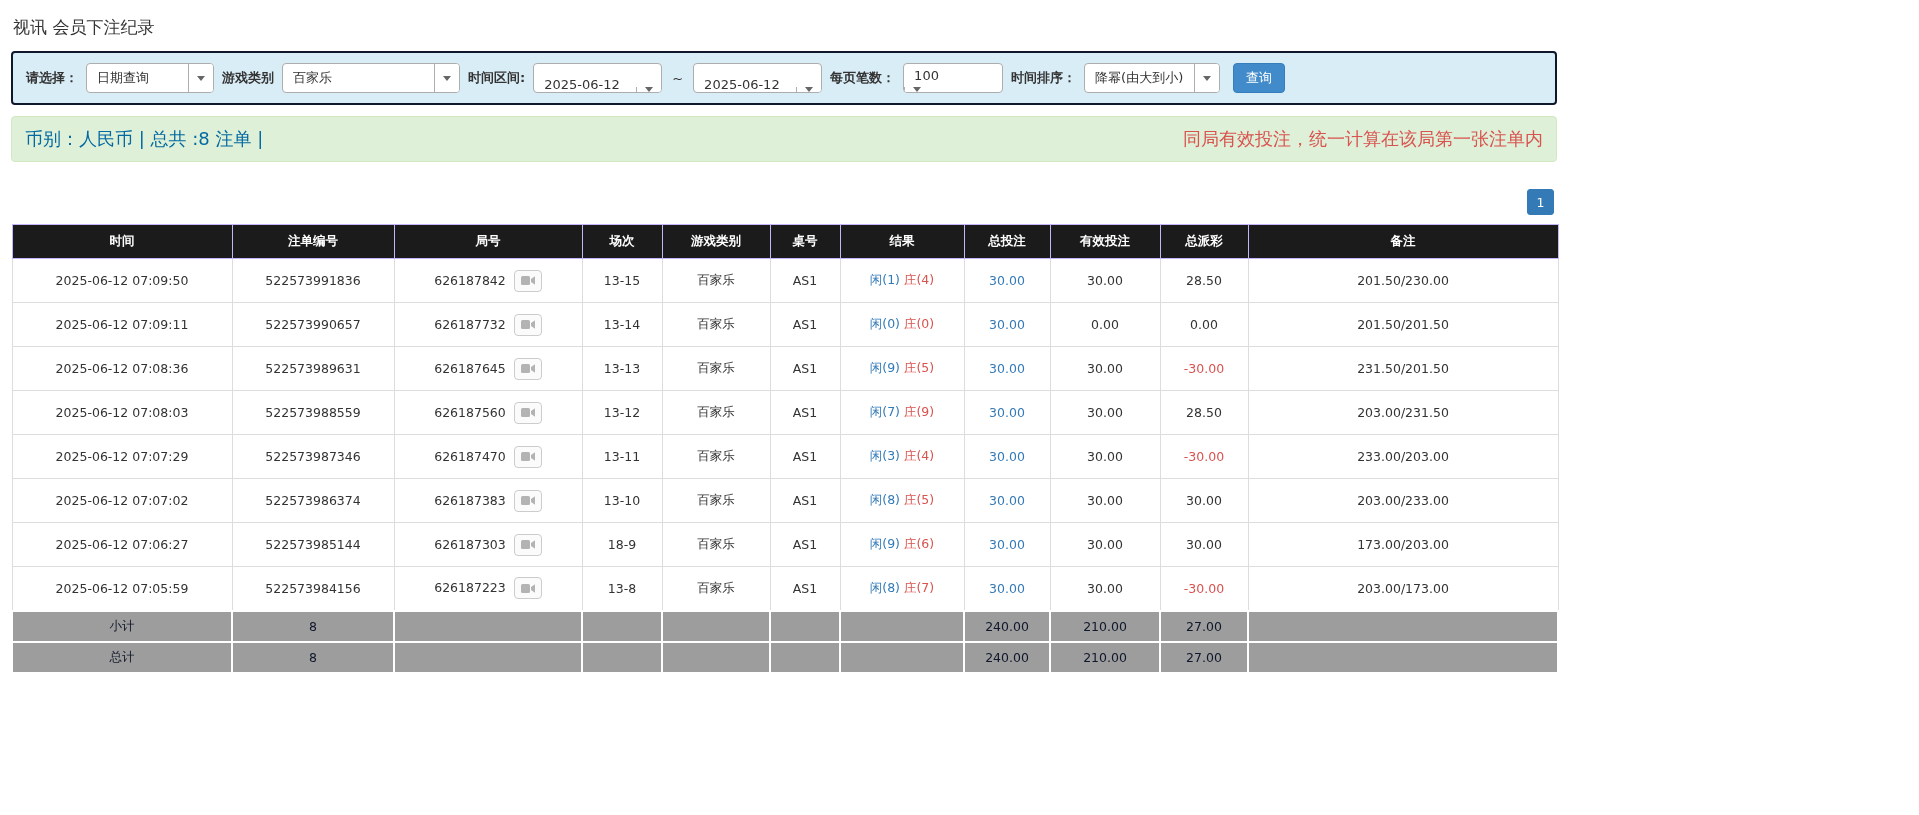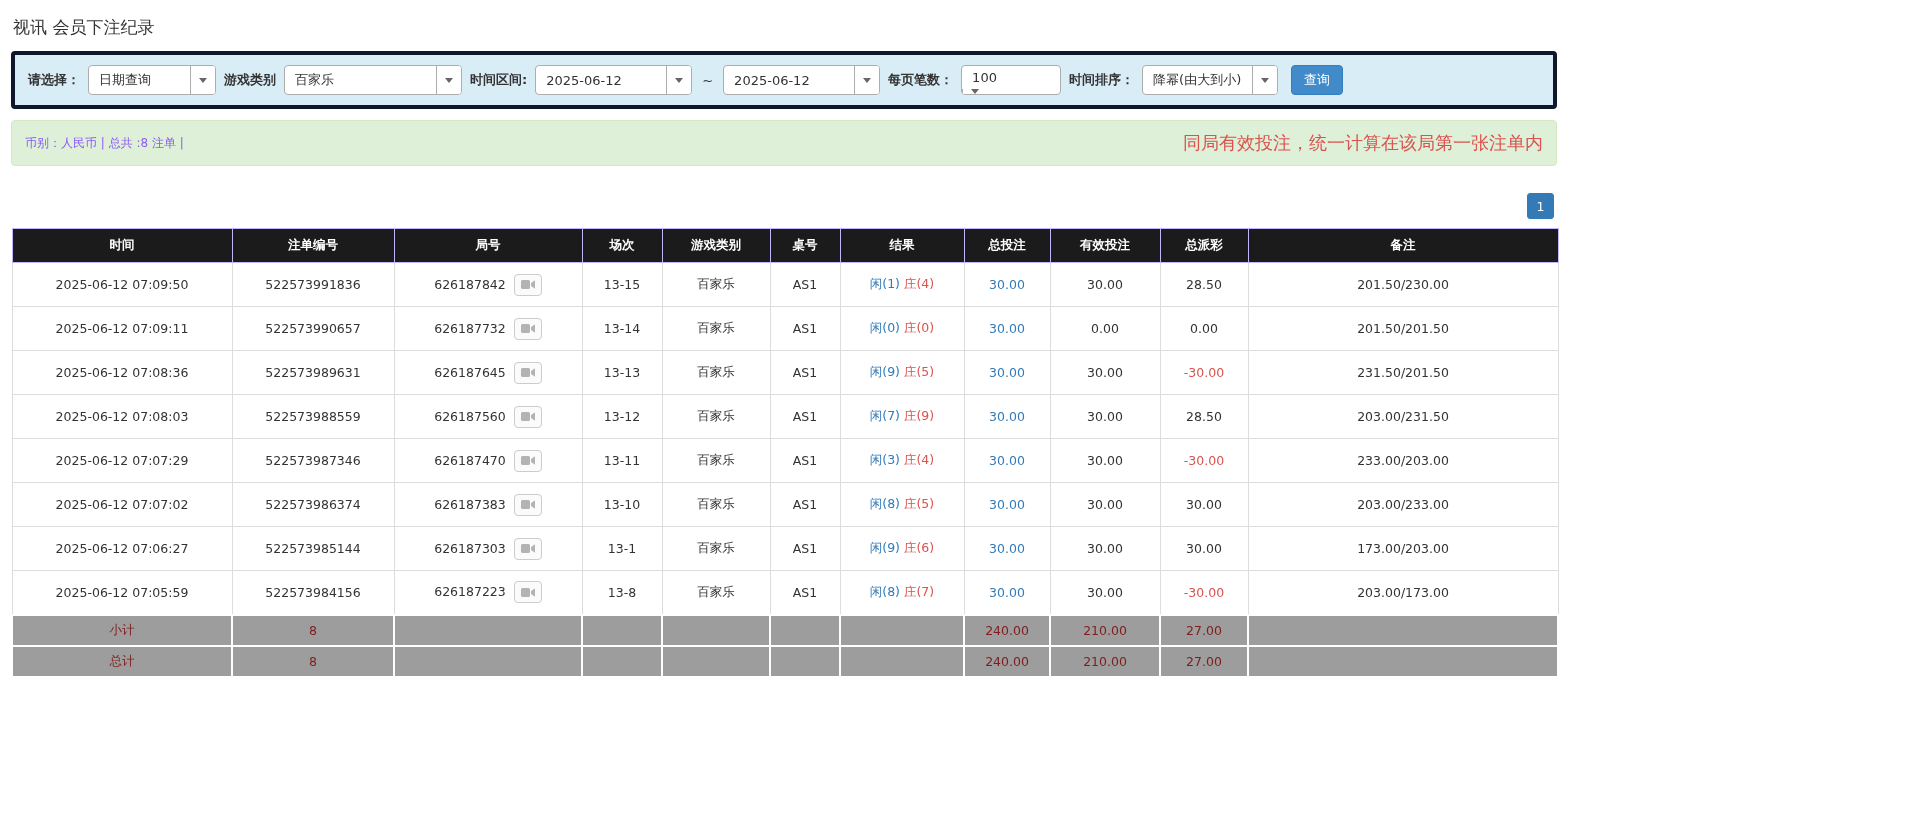--- a/index.html
+++ b/index.html
@@ -14,21 +14,21 @@
   .page-title {
     font-size: 17px;
     font-weight: 400;
     color: #333;
     padding: 10px 0 12px 2px;
   }
 
   
   .filter-bar {
     background: var(--filter-bg, #d9edf7);
-    border: 4px solid #0f172a;
+    border: 2px solid #0f172a;
     border-radius: 4px;
     padding: 10px 13px;
     display: flex;
     align-items: center;
     gap: 8px;
   }
   .flabel { font-size: 13px; font-weight: bold; color: #333; white-space: nowrap; }
   .fsep { font-size: 13px; color: #333; padding: 0 2px; }
   .combo {
     display: inline-flex;
@@ -52,21 +52,21 @@
     border-left: 1px solid #adadad;
     display: flex; align-items: center; justify-content: center;
     background: #fff;
   }
   .caret {
     width: 0; height: 0;
     border-left: 4px solid transparent;
     border-right: 4px solid transparent;
     border-top: 5px solid #666;
   }
-  .w135 { width: 128px; } .w178 { width: 178px; } .w157 { width: 157px; }
+  .w135 { width: 128px; } .w178 { width: 178px; } .w157 { width: 129px; align-items: flex-end; }
   .w100 { width: 100px; flex-direction: column; } .w164 { width: 136px; }
   .btn-search {
     margin-left: 5px;
     height: 30px;
     padding: 0 12px;
     background: var(--accent-blue, #428bca);
     border: 1px solid #357ebd;
     border-radius: 4px;
     color: #fff;
     font-size: 13px;
@@ -78,21 +78,21 @@
   .summary-bar {
     margin-top: 11px;
     background: var(--summary-bg, #dff0d8);
     border: 1px solid #d2e8c2;
     border-radius: 4px;
     padding: 10px 13px;
     display: flex;
     justify-content: space-between;
     align-items: center;
   }
-  .summary-left { font-size: 12px; color: #8b5cf6; }
+  .summary-left { font-size: 18px; color: #0369a1; }
   .summary-right { font-size: 18px; color: var(--notice-red, #d9534f); }
 
   
   .pagination { margin-top: 27px; text-align: right; padding-right: 3px; }
   .page-btn {
     min-width: 27px; height: 26px;
     background: var(--link-blue, #337ab7);
     border: 1px solid #337ab7;
     border-radius: 3px;
     color: #fff;
@@ -121,21 +121,21 @@
   table.records tbody td {
     border: 1px solid #ddd;
     text-align: center;
     padding: 4px;
     height: 44px;
     color: #333;
     background: #fff;
   }
   table.records tfoot td {
     background: var(--footer-bg, #9d9d9d);
-    color: #7f1d1d;
+    color: #0f172a;
     border: 2px solid #fff;
     text-align: center;
     height: 31px;
     padding: 4px;
   }
   .player { color: var(--player-blue, #337ab7); }
   .banker { color: var(--banker-red, #d9534f); }
   .bet-link { color: var(--link-blue, #337ab7); text-decoration: none; cursor: pointer; }
   td.payout.neg { color: var(--negative-red, #d9534f); }
   .video-btn {
@@ -358,21 +358,21 @@
         </tr>
         <tr>
           <td>2025-06-12 07:06:27</td>
           <td>522573985144</td>
           <td><span>626187303</span><button class="video-btn">
               <svg width="14" height="11" viewBox="0 0 14 11" aria-hidden="true">
                 <rect x="0" y="1" width="9" height="9" rx="1.5" fill="#b3b3b3"></rect>
                 <path d="M10 4 L14 1.2 V9.8 L10 7 Z" fill="#b3b3b3"></path>
               </svg>
             </button></td>
-          <td>13-1</td>
+          <td>18-9</td>
           <td>百家乐</td>
           <td>AS1</td>
           <td><span class="player">闲(9)</span> <span class="banker">庄(6)</span></td>
           <td><a class="bet-link">30.00</a></td>
           <td>30.00</td>
           <td class="payout">30.00</td>
           <td>173.00/203.00</td>
         </tr>
         <tr>
           <td>2025-06-12 07:05:59</td>

